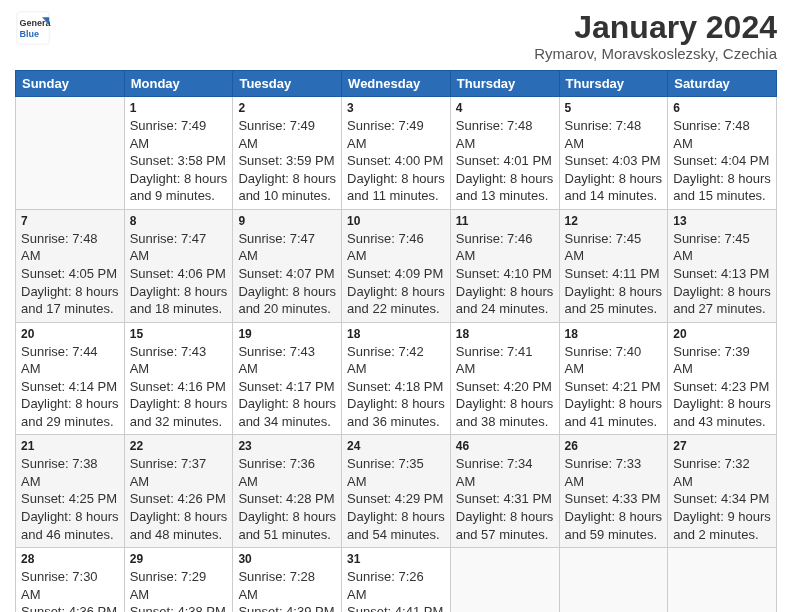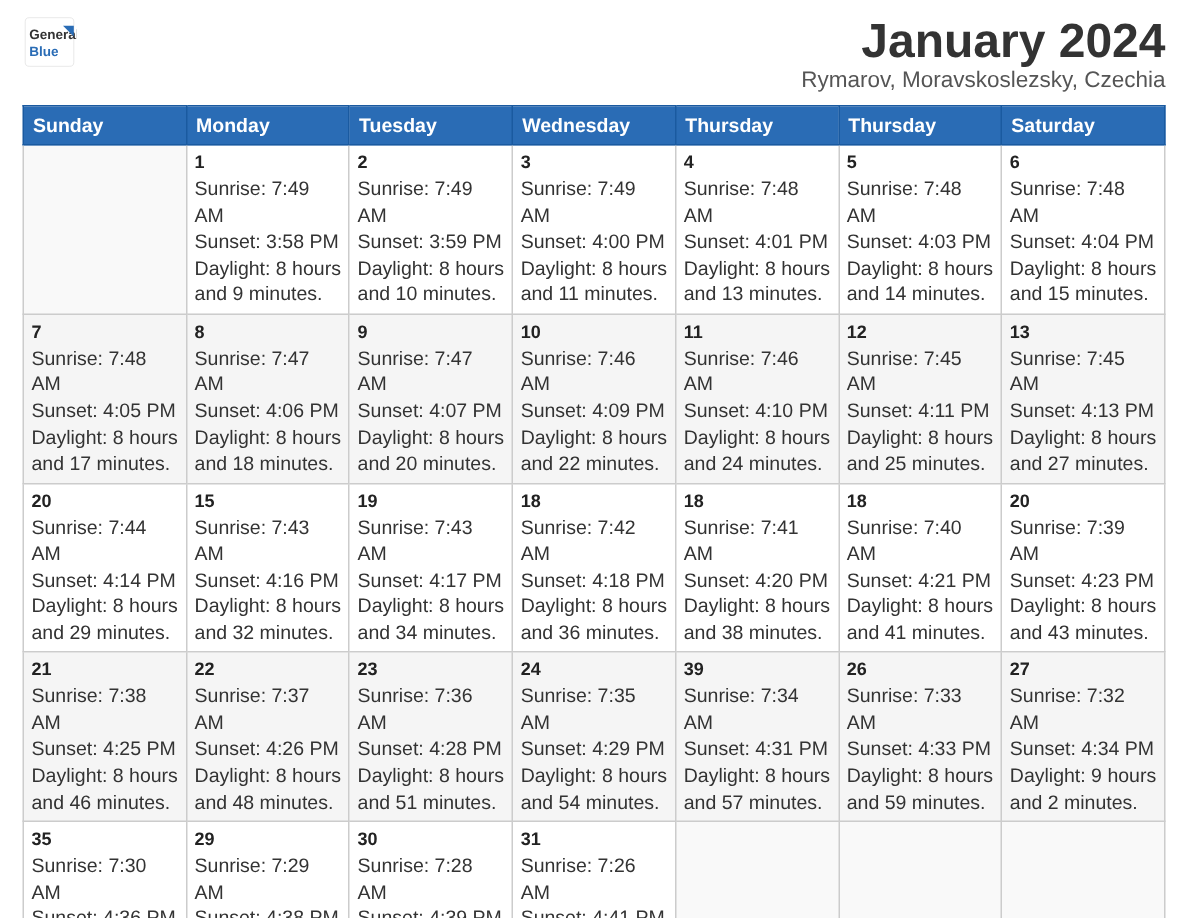--- a/index.html
+++ b/index.html
@@ -217,35 +217,35 @@
           </td>
           <td>
             <span class="day-num">23</span>
             <div class="day-info">Sunrise: 7:36 AM<br>Sunset: 4:28 PM<br>Daylight: 8 hours<br>and 51 minutes.</div>
           </td>
           <td>
             <span class="day-num">24</span>
             <div class="day-info">Sunrise: 7:35 AM<br>Sunset: 4:29 PM<br>Daylight: 8 hours<br>and 54 minutes.</div>
           </td>
           <td>
-            <span class="day-num">39</span>
+            <span class="day-num">46</span>
             <div class="day-info">Sunrise: 7:34 AM<br>Sunset: 4:31 PM<br>Daylight: 8 hours<br>and 57 minutes.</div>
           </td>
           <td>
             <span class="day-num">26</span>
             <div class="day-info">Sunrise: 7:33 AM<br>Sunset: 4:33 PM<br>Daylight: 8 hours<br>and 59 minutes.</div>
           </td>
           <td>
             <span class="day-num">27</span>
             <div class="day-info">Sunrise: 7:32 AM<br>Sunset: 4:34 PM<br>Daylight: 9 hours<br>and 2 minutes.</div>
           </td>
         </tr>
         <tr>
           <td>
-            <span class="day-num">35</span>
+            <span class="day-num">28</span>
             <div class="day-info">Sunrise: 7:30 AM<br>Sunset: 4:36 PM<br>Daylight: 9 hours<br>and 5 minutes.</div>
           </td>
           <td>
             <span class="day-num">29</span>
             <div class="day-info">Sunrise: 7:29 AM<br>Sunset: 4:38 PM<br>Daylight: 9 hours<br>and 8 minutes.</div>
           </td>
           <td>
             <span class="day-num">30</span>
             <div class="day-info">Sunrise: 7:28 AM<br>Sunset: 4:39 PM<br>Daylight: 9 hours<br>and 11 minutes.</div>
           </td>

